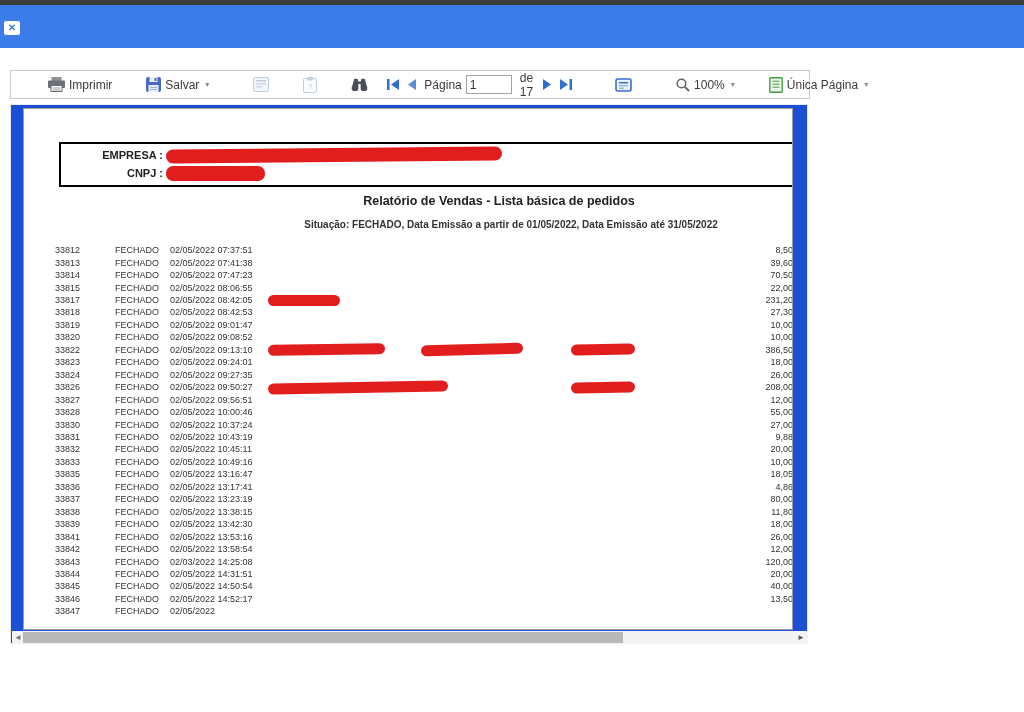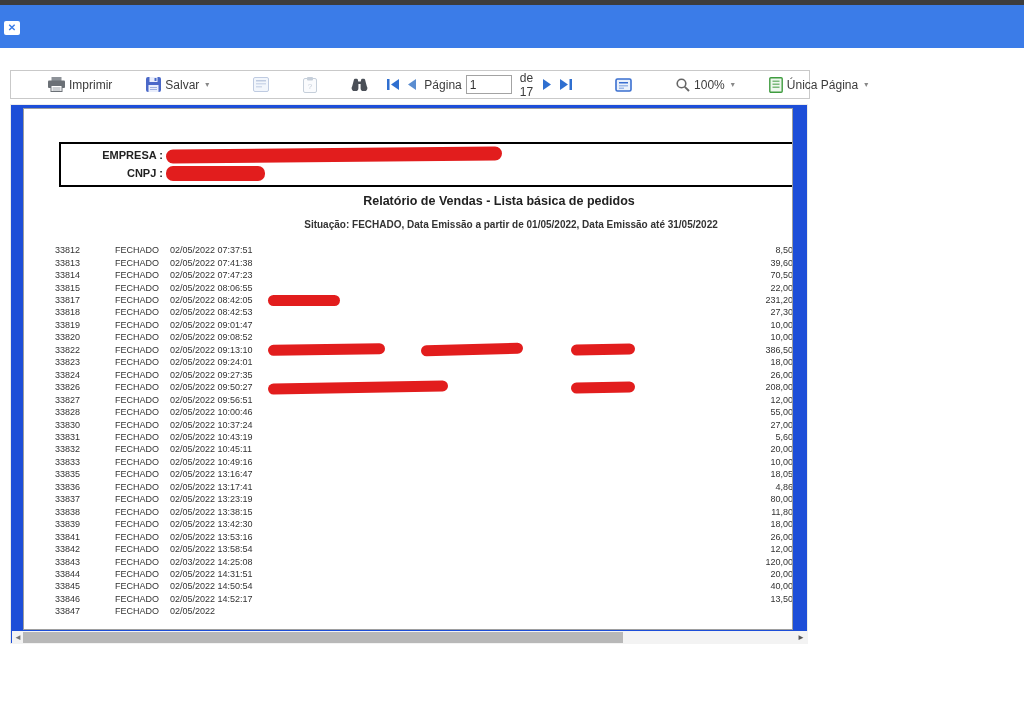--- a/index.html
+++ b/index.html
@@ -388,21 +388,21 @@
               <div class="tcell c-subtotal">27,00</div>
             </div>
             <div class="trow">
               <div class="tcell c-numero">33831</div>
               <div class="tcell c-situacao">FECHADO</div>
               <div class="tcell c-datahora">02/05/2022 10:43:19</div>
               <div class="tcell c-cliente"></div>
               <div class="tcell c-apelido"></div>
               <div class="tcell c-cpf"></div>
               <div class="tcell c-vendedor"></div>
-              <div class="tcell c-subtotal">5,60</div>
+              <div class="tcell c-subtotal">9,88</div>
             </div>
             <div class="trow">
               <div class="tcell c-numero">33832</div>
               <div class="tcell c-situacao">FECHADO</div>
               <div class="tcell c-datahora">02/05/2022 10:45:11</div>
               <div class="tcell c-cliente"></div>
               <div class="tcell c-apelido"></div>
               <div class="tcell c-cpf"></div>
               <div class="tcell c-vendedor"></div>
               <div class="tcell c-subtotal">20,00</div>

